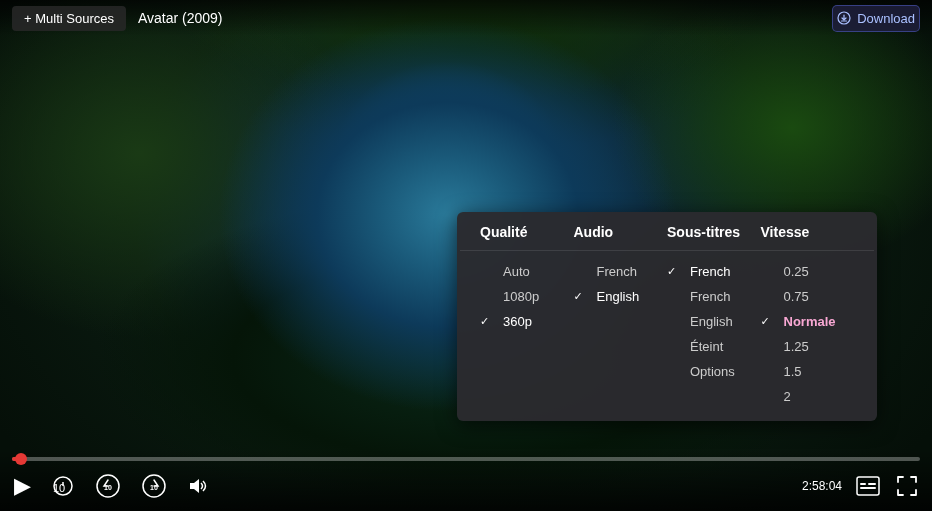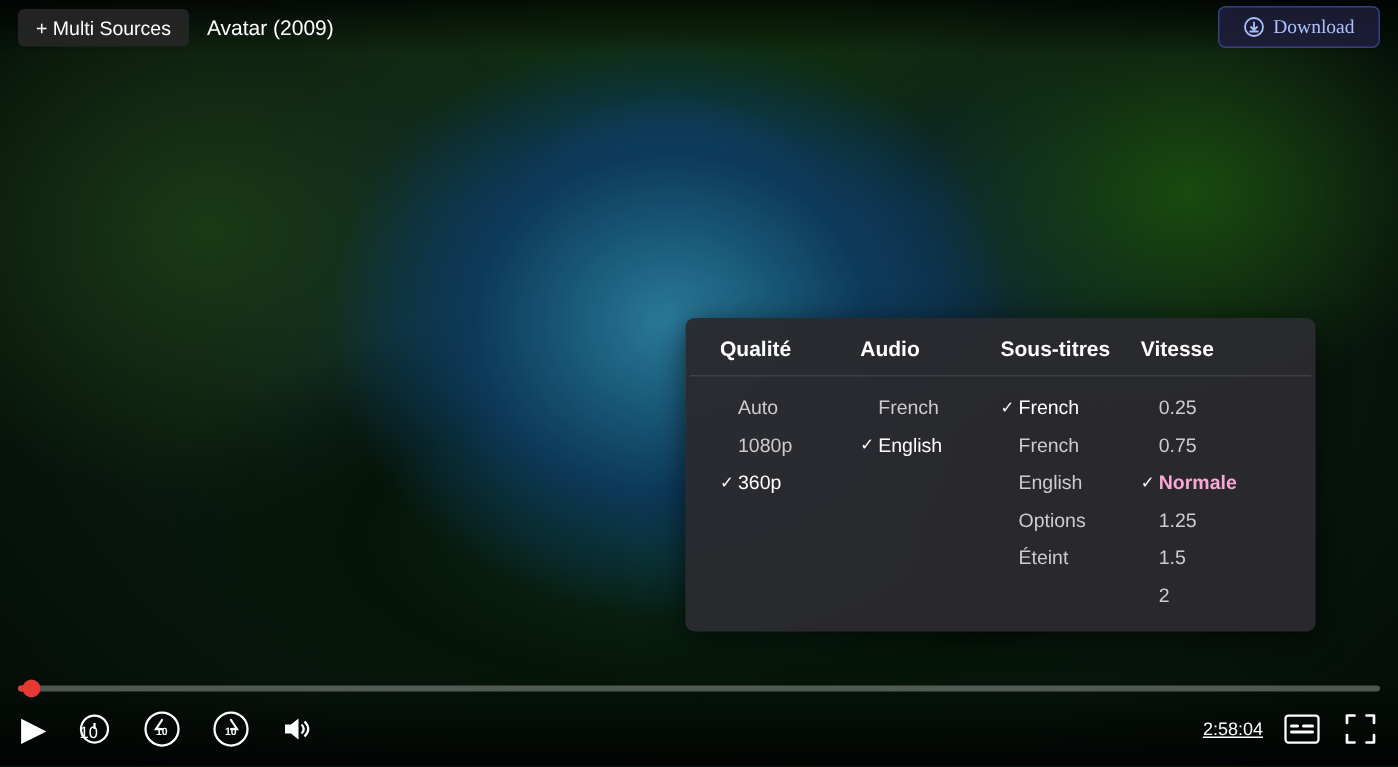--- a/index.html
+++ b/index.html
@@ -86,27 +86,26 @@
     .title-area {
       display: flex;
       align-items: center;
     }
 
     .download-btn {
       background: rgba(30,30,60,0.85);
       color: #aac0ff;
       border: 1px solid rgba(100,120,255,0.4);
       border-radius: 5px;
-      padding: 5px 16px;
+      padding: 5px 4px;
       font-size: 13px;
       cursor: pointer;
       display: flex;
       align-items: center;
       gap: 6px;
-      font-family: Liberation Serif, serif;
     }
 
     
     .bottom-controls {
       position: absolute;
       bottom: 0;
       left: 0;
       right: 0;
       z-index: 10;
       background: linear-gradient(to top, rgba(0,0,0,0.8) 0%, transparent 100%);
@@ -168,21 +167,20 @@
       align-items: center;
       justify-content: center;
       font-size: 20px;
       padding: 2px;
     }
 
     .time-display {
       color: #fff;
       font-size: 12px;
       margin-left: 8px;
-      text-decoration: underline;
     }
 
     
     .settings-menu {
       position: absolute;
       bottom: 90px;
       right: 55px;
       background: rgba(42, 42, 46, 0.97);
       border-radius: 6px;
       padding: 12px 3px;
@@ -216,21 +214,21 @@
       min-width: 80px;
     }
 
     .settings-item {
       display: flex;
       align-items: center;
       padding: 5px 0;
       color: #ccc;
       font-size: 13px;
       cursor: pointer;
-      gap: 0;
+      gap: 11px;
     }
 
     .settings-item.active {
       color: #fff;
     }
 
     .check-mark {
       color: #fff;
       font-size: 11px;
       width: 12px;
@@ -310,25 +308,25 @@
         <div class="settings-item">
           <span class="check-mark">&nbsp;</span>
           <span class="item-label">French</span>
         </div>
         <div class="settings-item">
           <span class="check-mark">&nbsp;</span>
           <span class="item-label">English</span>
         </div>
         <div class="settings-item">
           <span class="check-mark">&nbsp;</span>
+          <span class="item-label">Éteint</span>
+        </div>
+        <div class="settings-item">
+          <span class="check-mark">&nbsp;</span>
           <span class="item-label">Options</span>
-        </div>
-        <div class="settings-item">
-          <span class="check-mark">&nbsp;</span>
-          <span class="item-label">Éteint</span>
         </div>
       </div>
 
       <div class="settings-col">
         <div class="settings-item">
           <span class="check-mark">&nbsp;</span>
           <span class="item-label">0.25</span>
         </div>
         <div class="settings-item">
           <span class="check-mark">&nbsp;</span>

